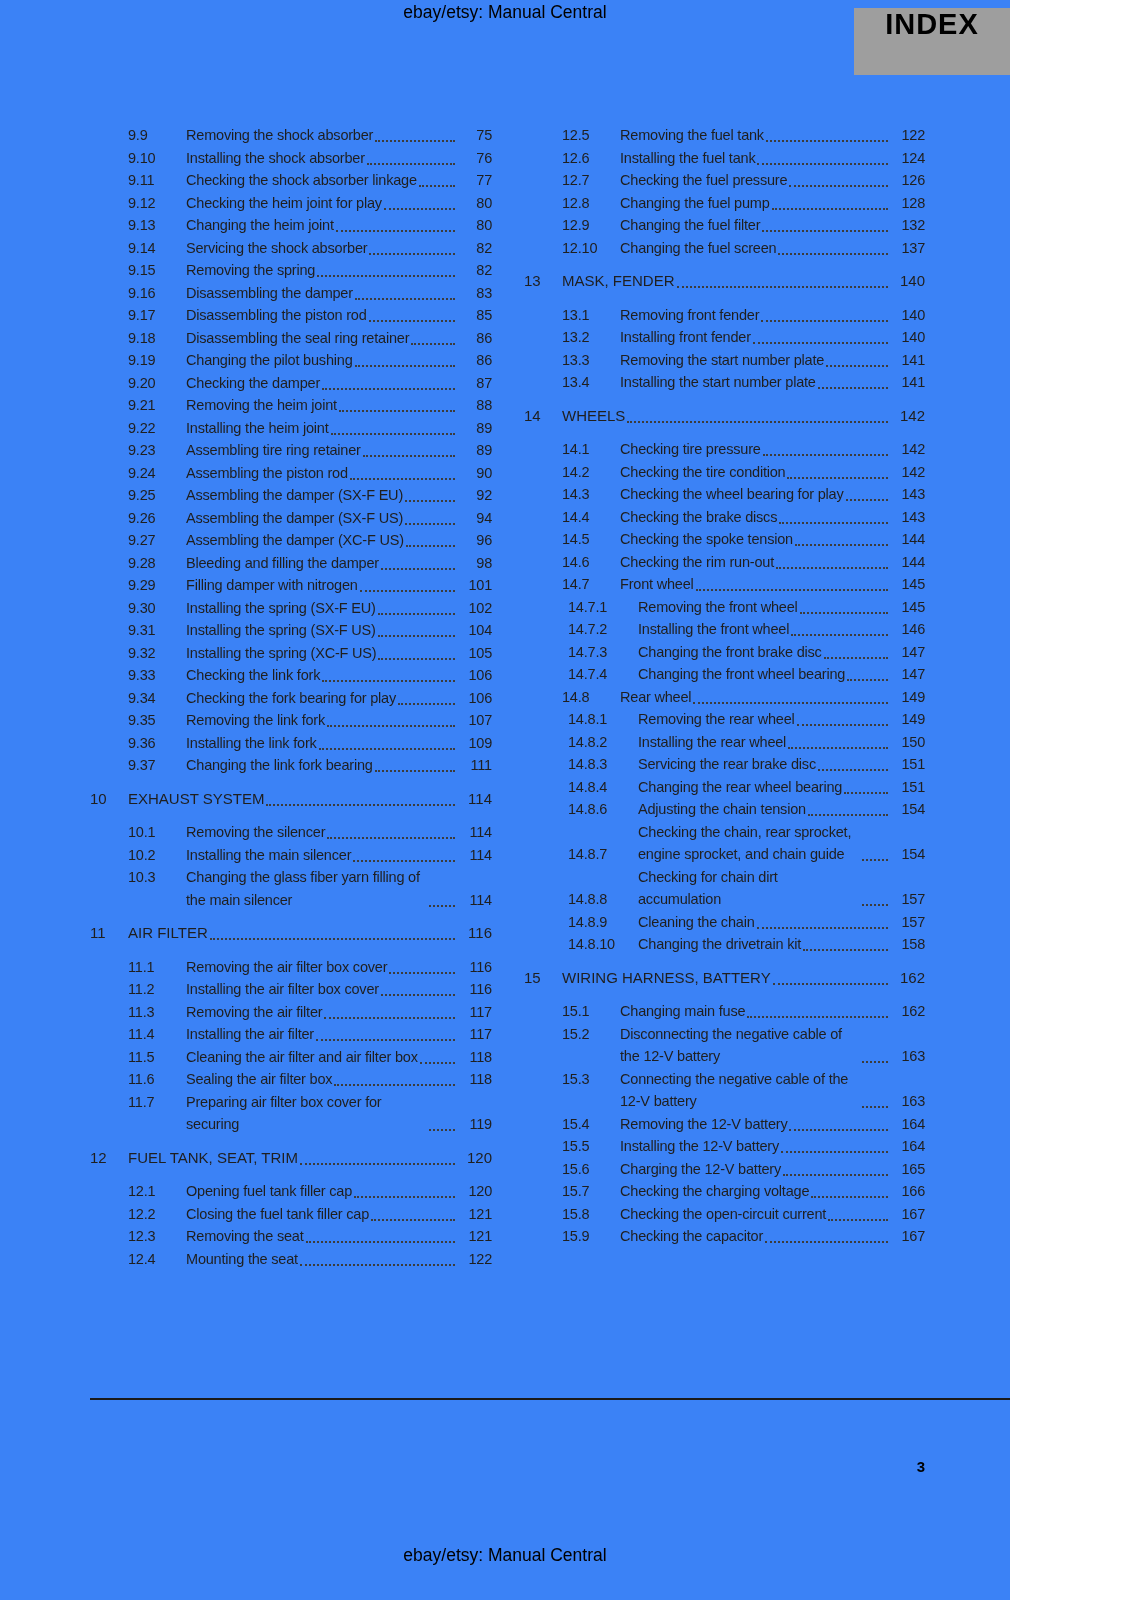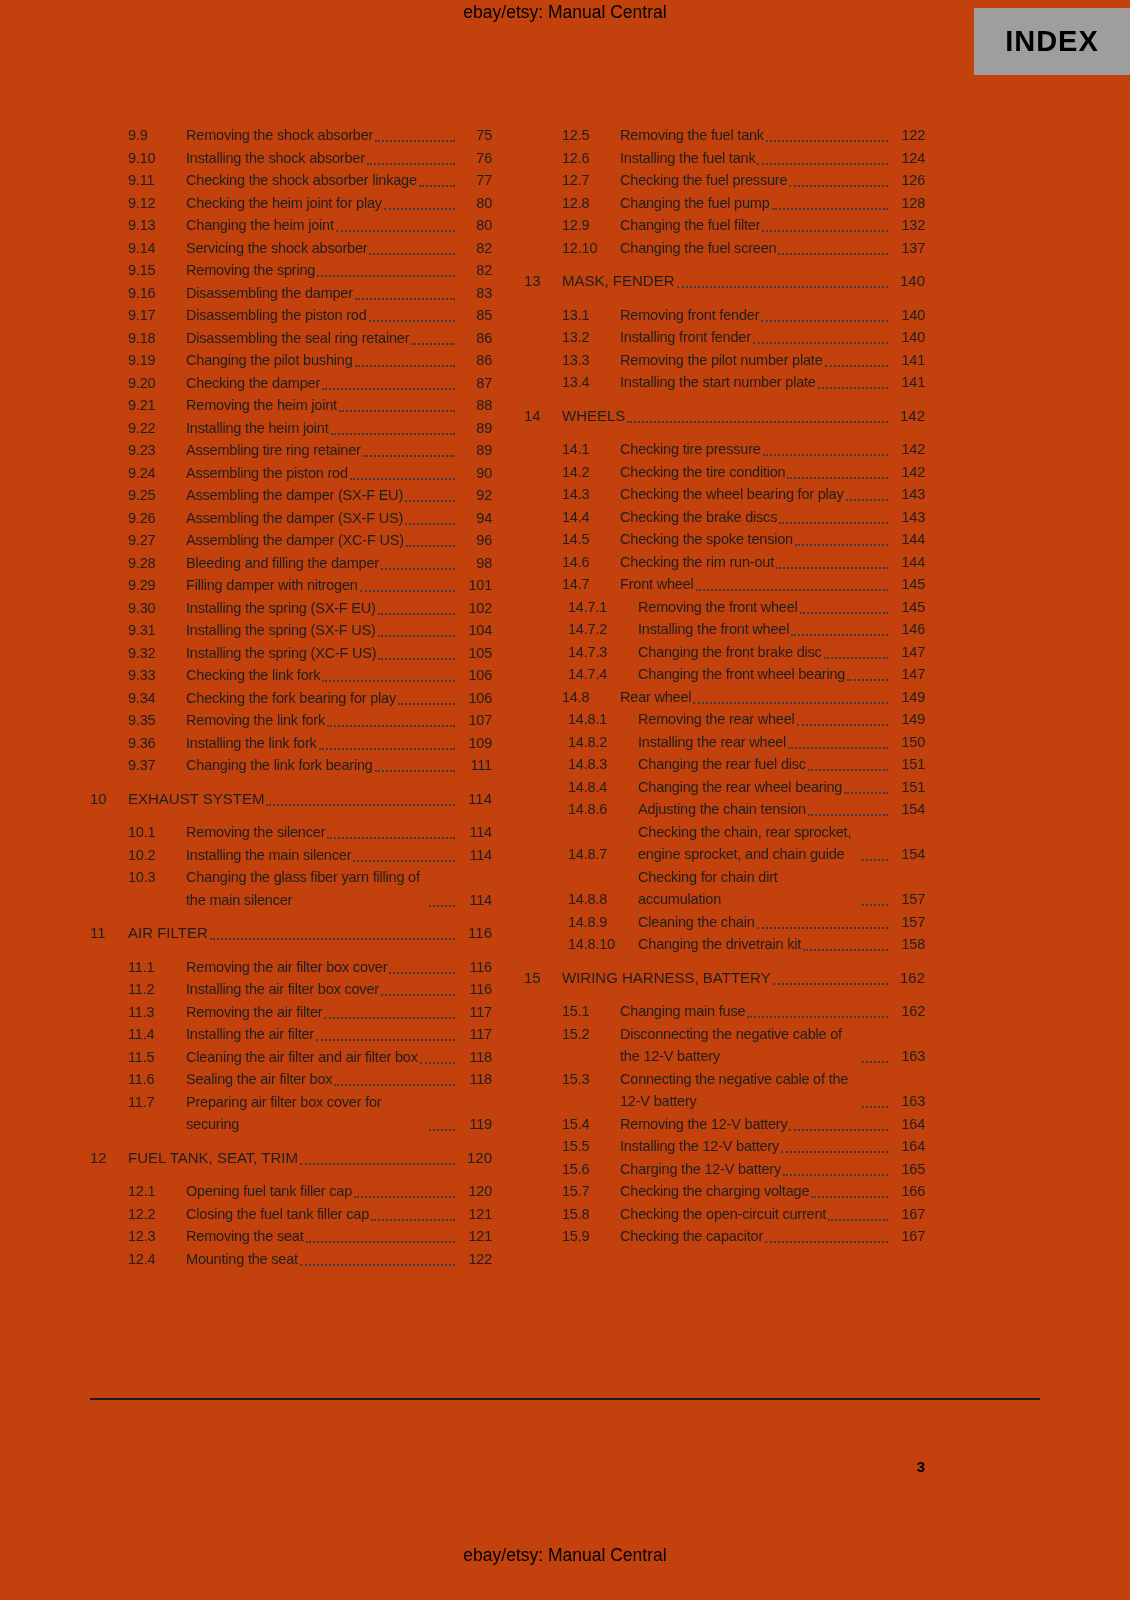--- a/index.html
+++ b/index.html
@@ -1,37 +1,37 @@
 <!DOCTYPE html>
 <html style="--index-box-bg: #9e9e9e; --text-color: #1f1f1f; --dots-color: #3c3c3c;"><head>
 <meta charset="utf-8">
 <style>
   * { box-sizing: border-box; margin: 0; padding: 0; }
   html, body { margin: 0; padding: 0; background: #ffffff; }
   .page {
     position: relative;
-    width: 1130px;
+    width: 1010px;
     height: 1600px;
-    background: #c2410c;
+    background: #3b82f6;
     font-family: "Liberation Sans", sans-serif;
     color: var(--text-color, #1f1f1f);
     overflow: hidden;
   }
   .top-header {
     position: absolute; top: 0; left: 0; width: 100%;
     text-align: center; font-size: 17.5px; padding-top: 2px; color: #000;
   }
   .bottom-header {
     position: absolute; top: 1545px; left: 0; width: 100%;
     text-align: center; font-size: 17.5px; color: #000;
   }
   .index-box {
     position: absolute; top: 8px; right: 0; width: 156px; height: 67px;
     background: var(--index-box-bg, #9e9e9e);
-    display: flex; align-items: center; justify-content: center;
+    display: flex; align-items: flex-start; justify-content: center;
     font-size: 29px; font-weight: bold; letter-spacing: 1px; color: #000;
   }
   .columns {
     position: absolute; top: 124px; left: 90px; width: 835px;
     display: flex; gap: 32px;
   }
   .col-left  { width: 402px; flex: none; }
   .col-right { width: 401px; flex: none; }
 
   .entry {
@@ -408,21 +408,21 @@
           <span class="pg">140</span>
         </div>
         <div class="entry lv-section">
           <span class="num">13.2</span>
           <span class="title">Installing front fender</span>
           <span class="dots"></span>
           <span class="pg">140</span>
         </div>
         <div class="entry lv-section">
           <span class="num">13.3</span>
-          <span class="title">Removing the pilot number plate</span>
+          <span class="title">Removing the start number plate</span>
           <span class="dots"></span>
           <span class="pg">141</span>
         </div>
         <div class="entry lv-section">
           <span class="num">13.4</span>
           <span class="title">Installing the start number plate</span>
           <span class="dots"></span>
           <span class="pg">141</span>
         </div>
         <div class="entry lv-chapter">
@@ -510,21 +510,21 @@
           <span class="pg">149</span>
         </div>
         <div class="entry lv-subsection">
           <span class="num">14.8.2</span>
           <span class="title">Installing the rear wheel</span>
           <span class="dots"></span>
           <span class="pg">150</span>
         </div>
         <div class="entry lv-subsection">
           <span class="num">14.8.3</span>
-          <span class="title">Changing the rear fuel disc</span>
+          <span class="title">Servicing the rear brake disc</span>
           <span class="dots"></span>
           <span class="pg">151</span>
         </div>
         <div class="entry lv-subsection">
           <span class="num">14.8.4</span>
           <span class="title">Changing the rear wheel bearing</span>
           <span class="dots"></span>
           <span class="pg">151</span>
         </div>
         <div class="entry lv-subsection">

